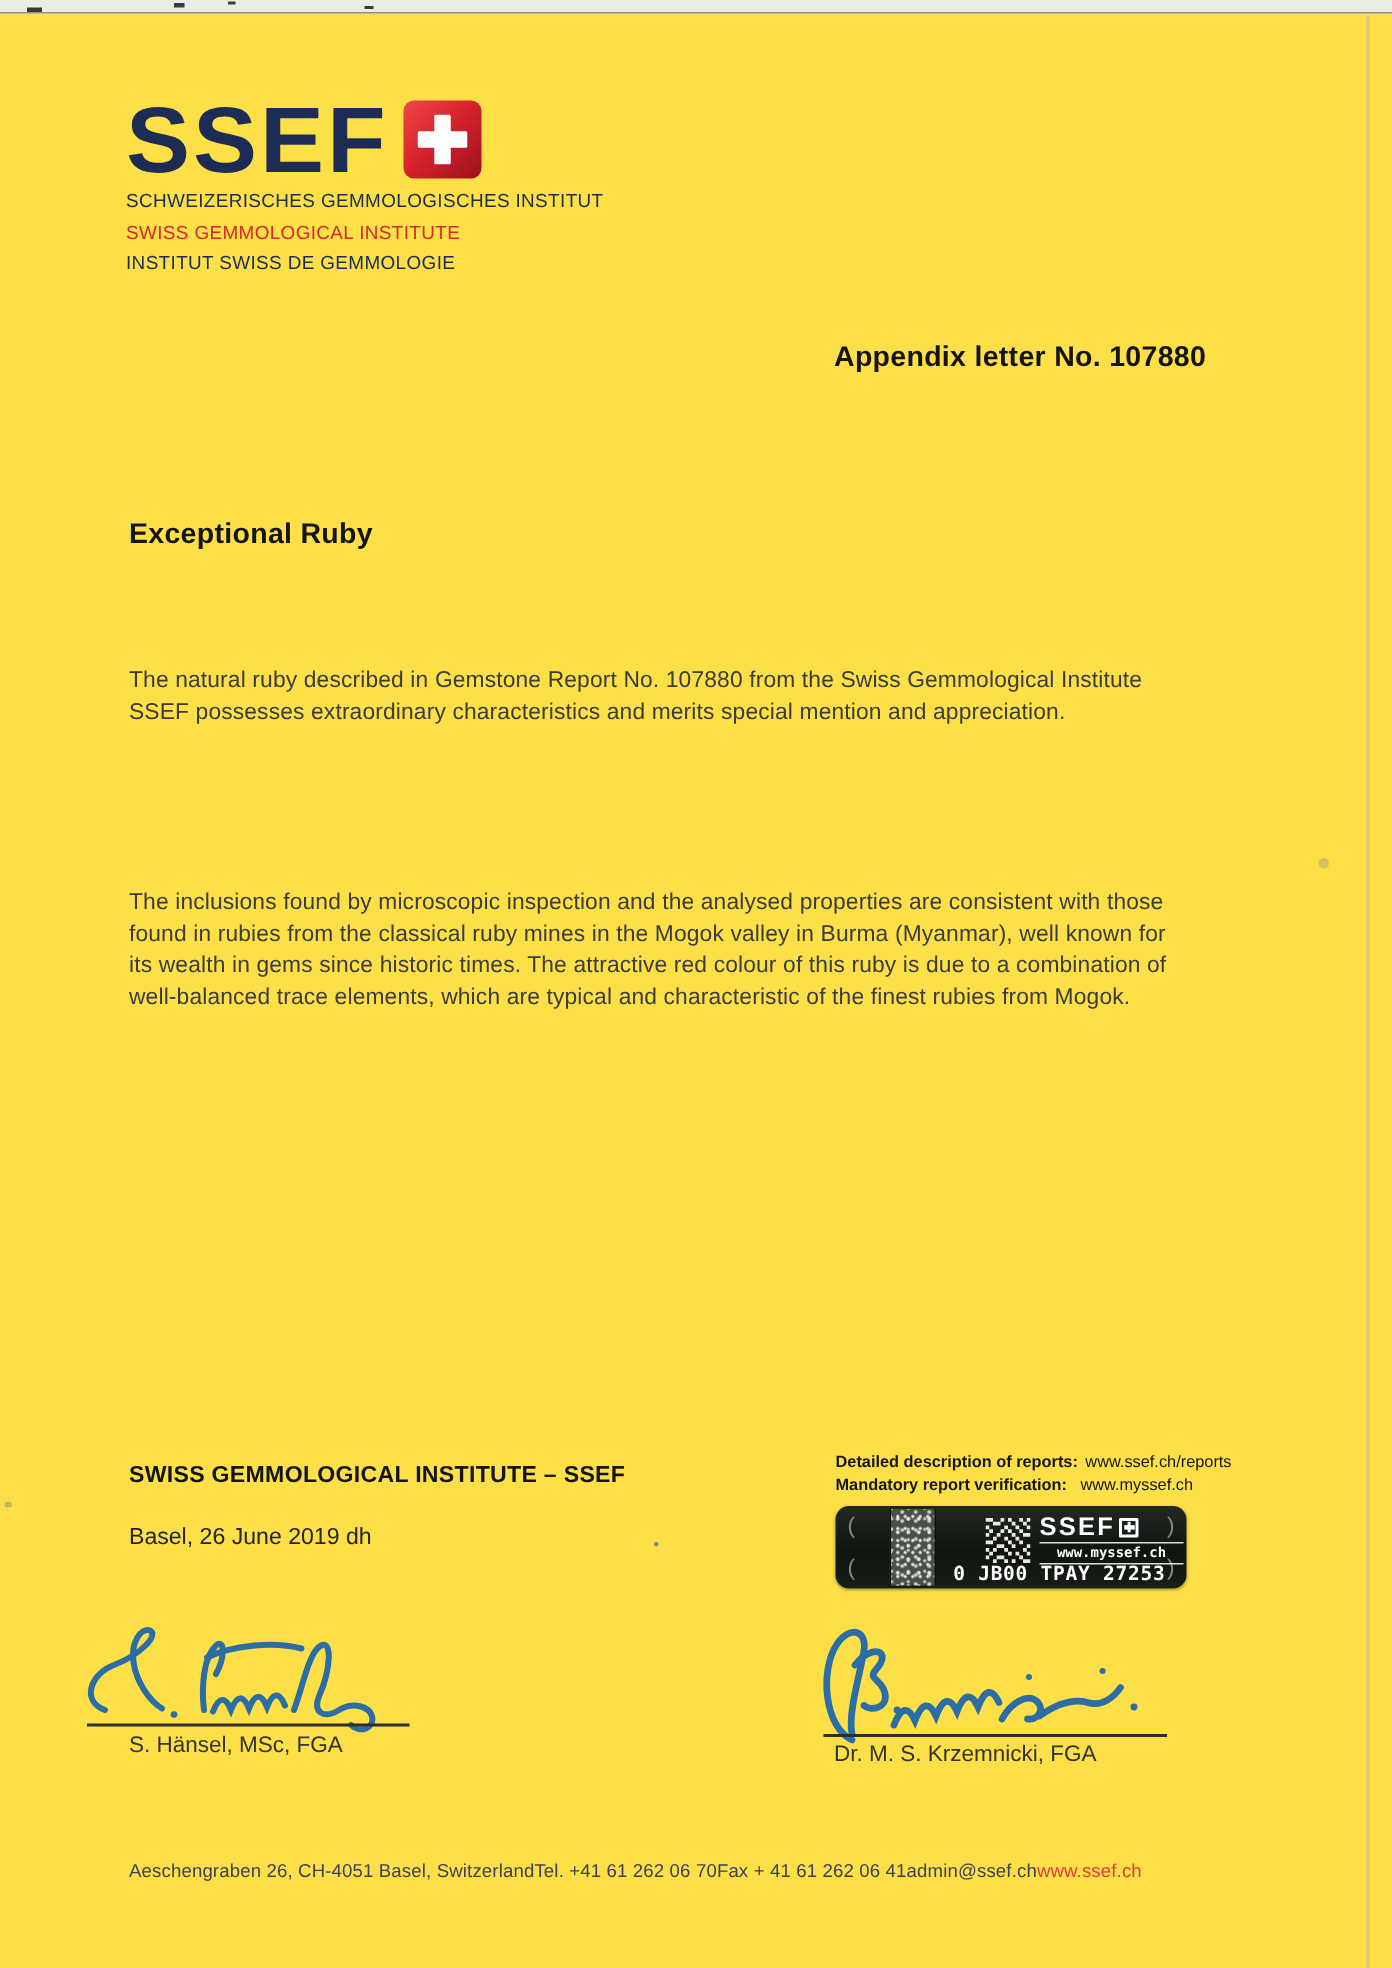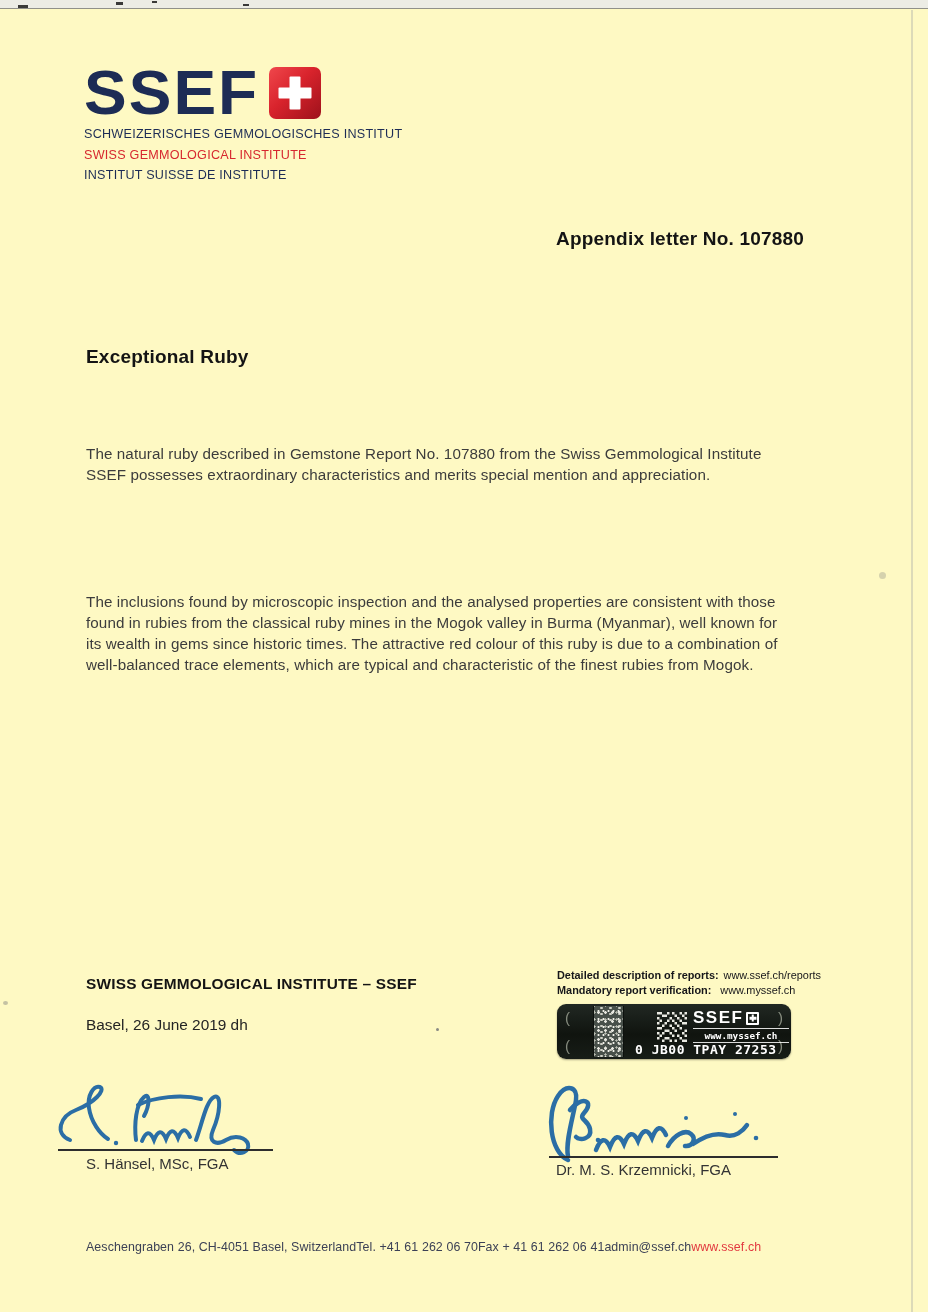--- a/index.html
+++ b/index.html
@@ -1,18 +1,18 @@
 <!DOCTYPE html>
 <html><head>
 <meta charset="utf-8">
 <style>
   * { margin:0; padding:0; box-sizing:border-box; }
   html,body { width:928px; }
   body { font-family:"Liberation Sans", sans-serif; background:#fbfbf7; }
-  .page { position:relative; width:928px; height:1312px; background:#fef9c3; overflow:hidden; }
+  .page { position:relative; width:928px; height:1312px; background:#fde047; overflow:hidden; }
 
   
   .scan-strip { position:absolute; left:0; top:0; width:100%; height:9px;
     background:#ecece5; border-bottom:1px solid #90908a; }
   .scan-strip .speck { position:absolute; background:#3a3a38; }
   .scan-edge-right { position:absolute; right:15px; top:10px; bottom:0; width:2px;
     background:#b3b3aa; opacity:.45; }
   .scan-dot { position:absolute; border-radius:50%; background:#8a8a84; }
 
   
@@ -73,21 +73,21 @@
   .sticker-brand .txt { color:#fff; font-weight:bold; font-size:17px; letter-spacing:1.5px; }
   .mini-cross { width:13px; height:13px; border:2px solid #fff; margin-left:3px;
     position:relative; border-radius:1px; }
   .mini-cross::before, .mini-cross::after { content:""; position:absolute; background:#fff;
     left:50%; top:50%; transform:translate(-50%,-50%); }
   .mini-cross::before { width:7px; height:2.5px; } .mini-cross::after { width:2.5px; height:7px; }
   .sticker-url { position:absolute; left:136px; top:24px; width:96px; text-align:center;
     font-family:"DejaVu Sans Mono", monospace; font-weight:bold; font-size:9.3px;
     color:#fff; border-top:1px solid rgba(255,255,255,.85);
     border-bottom:1px solid rgba(255,255,255,.85); padding:1px 0; }
-  .sticker-code { position:absolute; left:78px; right:14px; top:38px; text-align:left;
+  .sticker-code { position:absolute; left:78px; right:14px; top:38px; text-align:right;
     font-family:"DejaVu Sans Mono", monospace; font-weight:bold; font-size:13px;
     letter-spacing:.5px; color:#fff; }
 
   
   .sig-svg { position:absolute; overflow:visible; }
   .sig-left-svg { left:50px; top:1078px; }
   .sig-right-svg { left:534px; top:1080px; }
   .sig-line { position:absolute; height:2px; background:#2d2d2d; }
   .sig-line.left { left:58px; top:1149px; width:215px; }
   .sig-line.right { left:549px; top:1156px; width:229px; }
@@ -116,21 +116,21 @@
   <span class="scan-dot" style="left:879px; top:572px; width:7px; height:7px; opacity:.35;"></span>
   <span class="scan-dot" style="left:3px; top:1001px; width:5px; height:4px; opacity:.5;"></span>
 
   <div class="logo">
     <div class="logo-row">
       <span class="logo-word">SSEF</span>
       <span class="swiss-cross"></span>
     </div>
     <div class="logo-sub">SCHWEIZERISCHES GEMMOLOGISCHES INSTITUT</div>
     <div class="logo-sub red">SWISS GEMMOLOGICAL INSTITUTE</div>
-    <div class="logo-sub">INSTITUT SUISSE DE INSTITUTE</div>
+    <div class="logo-sub">INSTITUT SWISS DE GEMMOLOGIE</div>
   </div>
 
   <div class="appendix-title">Appendix letter No. 107880</div>
   <div class="subject-title">Exceptional Ruby</div>
 
   <p class="para p1">The natural ruby described in Gemstone Report No. 107880 from the Swiss Gemmological Institute SSEF possesses extraordinary characteristics and merits special mention and appreciation.</p>
   <p class="para p3">The inclusions found by microscopic inspection and the analysed properties are consistent with those found in rubies from the classical ruby mines in the Mogok valley in Burma (Myanmar), well known for its wealth in gems since historic times. The attractive red colour of this ruby is due to a combination of well-balanced trace elements, which are typical and characteristic of the finest rubies from Mogok.</p>
 
   <div class="issuer-line">SWISS GEMMOLOGICAL INSTITUTE – SSEF</div>
   <div class="date-line">Basel, 26 June 2019 dh</div>

